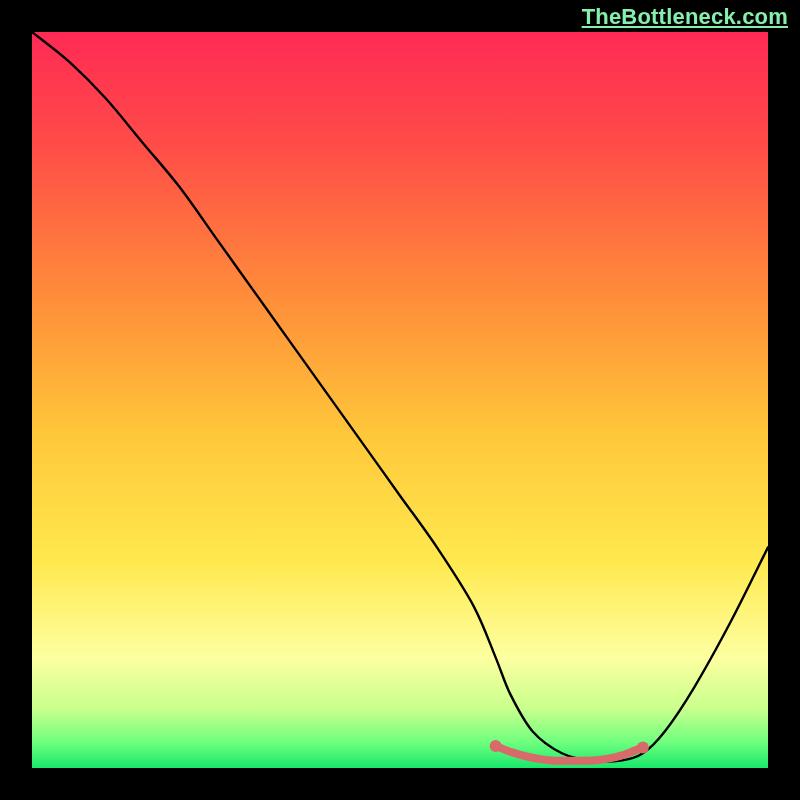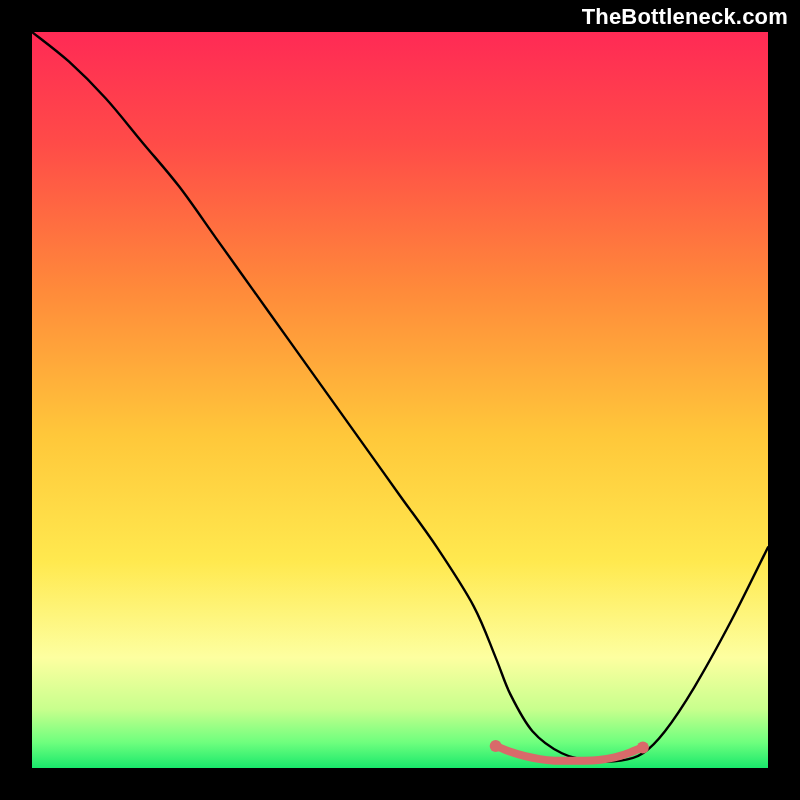--- a/index.html
+++ b/index.html
@@ -10,23 +10,24 @@
     height: 800px;
     background: #000;
   }
   .watermark {
     position: absolute;
     top: 4px;
     right: 12px;
     font-family: Arial, Helvetica, sans-serif;
     font-size: 22px;
     font-weight: 600;
-    color: #ffffff;
+    color: #86efac;
     letter-spacing: 0.2px;
     z-index: 10;
+    text-decoration: underline;
   }
   .plot {
     position: absolute;
     left: 32px;
     top: 32px;
     width: 736px;
     height: 736px;
   }
   .plot svg {
     display: block;

